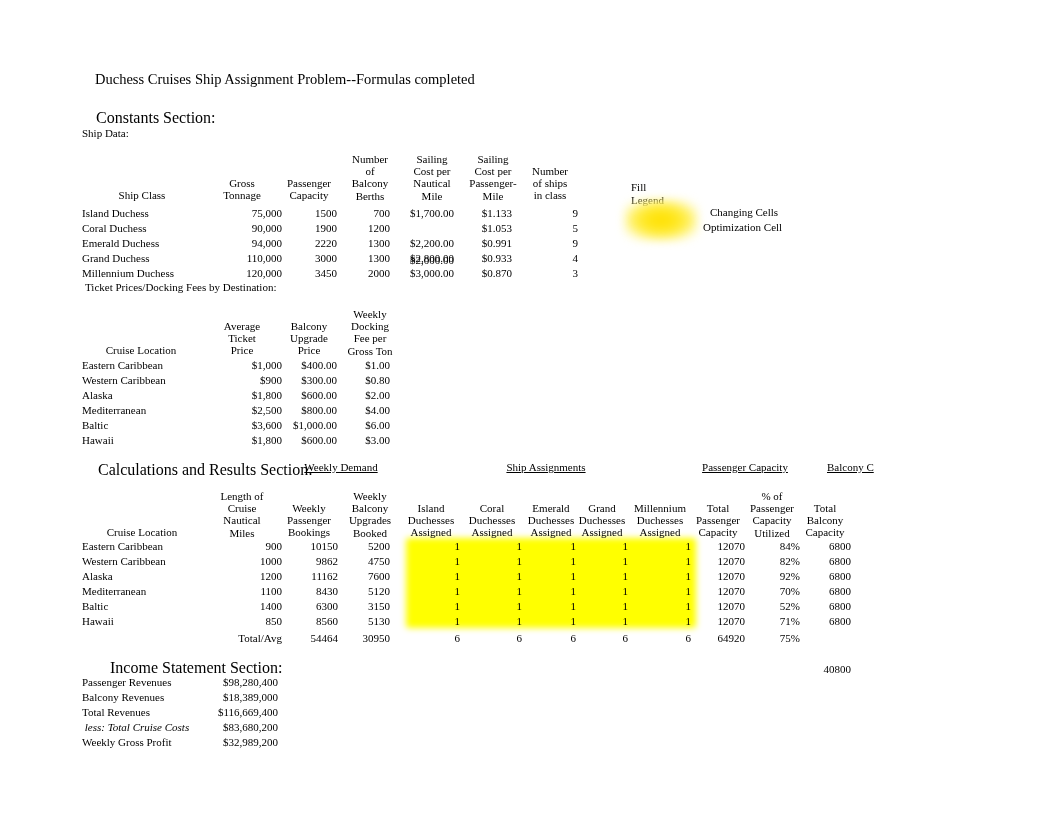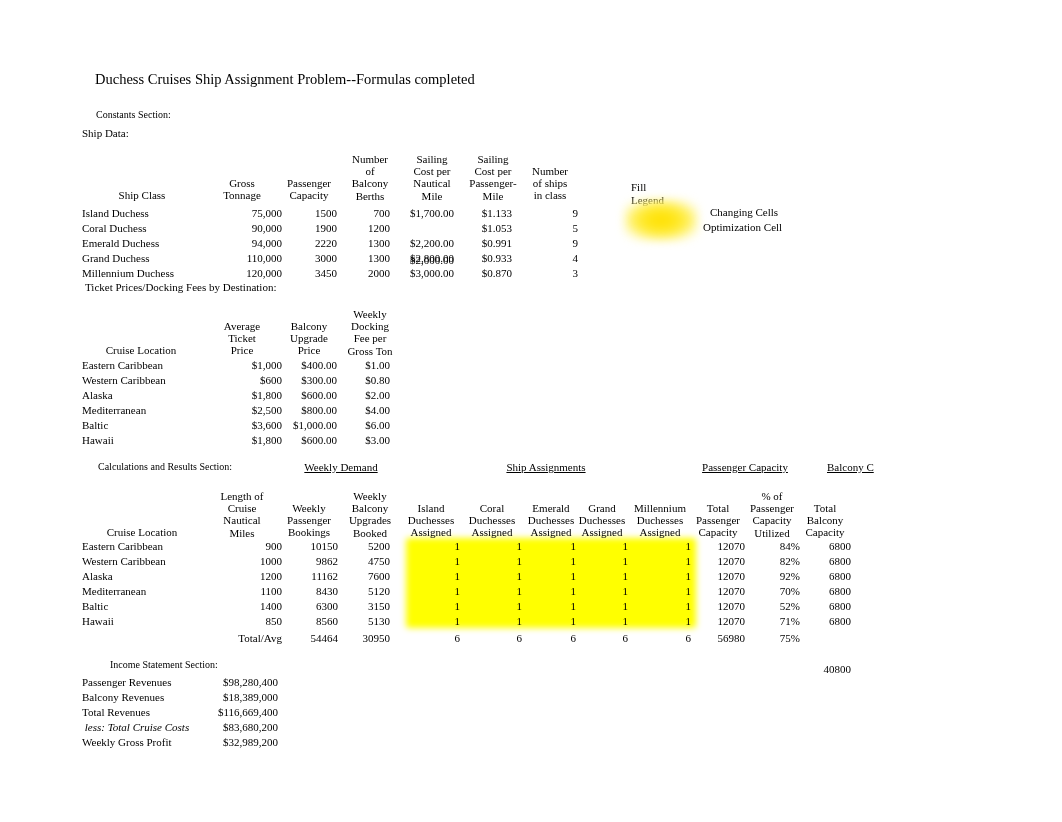--- a/index.html
+++ b/index.html
@@ -33,21 +33,21 @@
   .title {
     position: absolute;
     left: 95px;
     top: 71px;
     font-size: 14.5px;
     white-space: nowrap;
   }
 
   .section-label {
     position: absolute;
-    font-size: 10px;
+    font-size: 16px;
     white-space: nowrap;
   }
 
   .subsection-label {
     position: absolute;
     font-size: 11px;
     white-space: nowrap;
   }
 
   .group-header {
@@ -228,21 +228,21 @@
     <span>Fee per</span>
     <span>Gross Ton</span>
   </div>
 
   <div class="cell" style="left:82px; top:359px;">Eastern Caribbean</div>
   <div class="cell r" style="left:282px; top:359px;">$1,000</div>
   <div class="cell r" style="left:337px; top:359px;">$400.00</div>
   <div class="cell r" style="left:390px; top:359px;">$1.00</div>
 
   <div class="cell" style="left:82px; top:374px;">Western Caribbean</div>
-  <div class="cell r" style="left:282px; top:374px;">$600</div>
+  <div class="cell r" style="left:282px; top:374px;">$900</div>
   <div class="cell r" style="left:337px; top:374px;">$300.00</div>
   <div class="cell r" style="left:390px; top:374px;">$0.80</div>
 
   <div class="cell" style="left:82px; top:389px;">Alaska</div>
   <div class="cell r" style="left:282px; top:389px;">$1,800</div>
   <div class="cell r" style="left:337px; top:389px;">$600.00</div>
   <div class="cell r" style="left:390px; top:389px;">$2.00</div>
 
   <div class="cell" style="left:82px; top:404px;">Mediterranean</div>
   <div class="cell r" style="left:282px; top:404px;">$2,500</div>
@@ -407,21 +407,21 @@
   <div class="cell r" style="left:851px; top:615px;">6800</div>
 
   <div class="cell r" style="left:282px; top:632px;">Total/Avg</div>
   <div class="cell r" style="left:338px; top:632px;">54464</div>
   <div class="cell r" style="left:390px; top:632px;">30950</div>
   <div class="cell r" style="left:460px; top:632px;">6</div>
   <div class="cell r" style="left:522px; top:632px;">6</div>
   <div class="cell r" style="left:576px; top:632px;">6</div>
   <div class="cell r" style="left:628px; top:632px;">6</div>
   <div class="cell r" style="left:691px; top:632px;">6</div>
-  <div class="cell r" style="left:745px; top:632px;">56980</div>
+  <div class="cell r" style="left:745px; top:632px;">64920</div>
   <div class="cell r" style="left:800px; top:632px;">75%</div>
   <div class="cell r" style="left:851px; top:632px;margin-top:31px;">40800</div>
 
   <div class="section-label" style="left:110px; top:659px;">Income Statement Section:</div>
 
   <div class="cell" style="left:82px; top:676px;">Passenger Revenues</div>
   <div class="cell r" style="left:278px; top:676px;">$98,280,400</div>
 
   <div class="cell" style="left:82px; top:691px;">Balcony Revenues</div>
   <div class="cell r" style="left:278px; top:691px;">$18,389,000</div>

